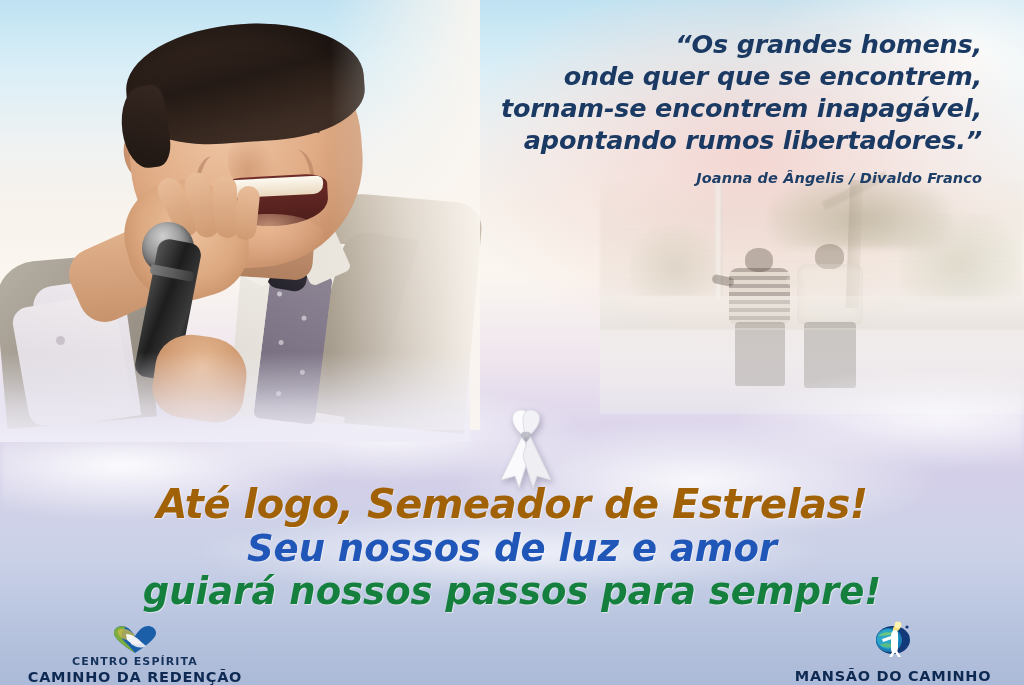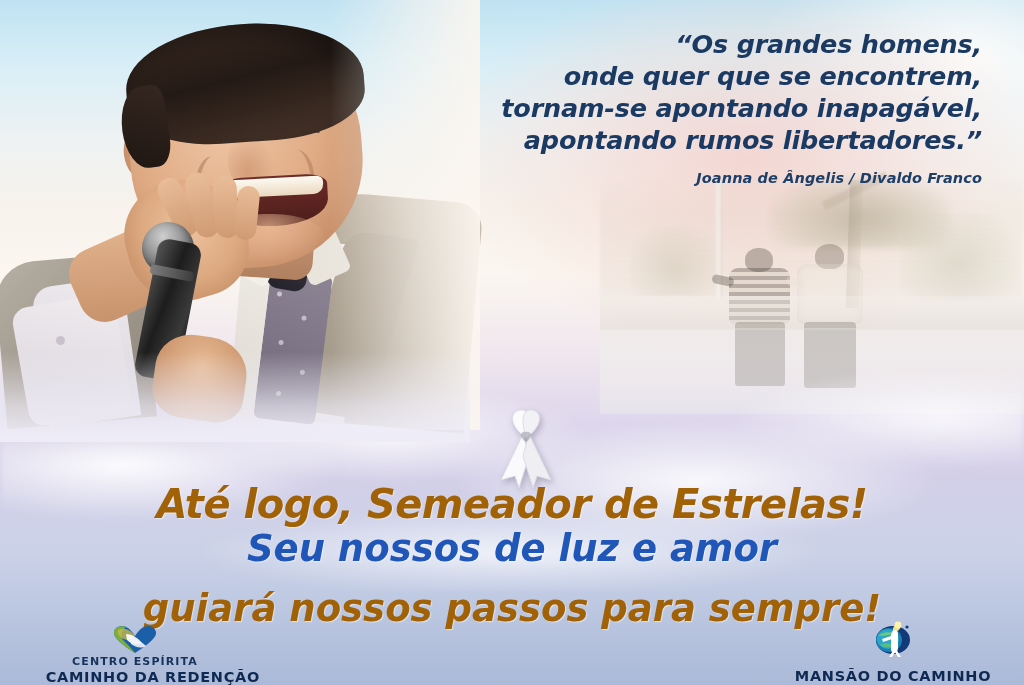--- a/index.html
+++ b/index.html
@@ -258,34 +258,34 @@
     position:absolute; left:0; right:0; top:484px;
     text-align:center;
     font-family:"DejaVu Sans", sans-serif;
     font-weight:bold; font-style:italic;
     line-height:1.02;
   }
   .hl1{ display:block; font-size:40px; color:#a16207; letter-spacing:-.5px;
         text-shadow:1px 1px 1px rgba(255,255,255,.5); }
   .hl2{ display:block; font-size:37px; color:#2156b9; margin-top:5px;
         text-shadow:1px 1px 1px rgba(255,255,255,.5); }
-  .hl3{ display:block; font-size:37px; color:#a16207; margin-top:22px;
+  .hl3{ display:block; font-size:37px; color:#15803d; margin-top:5px;
         text-shadow:1px 1px 1px rgba(255,255,255,.5); }
 
   
   .logo-left{ position:absolute; left:10px; top:624px; width:250px; text-align:center; }
   .logo-right{ position:absolute; right:6px; top:618px; width:250px; text-align:center; }
   .logo-mark{ display:block; margin:0 auto; }
   .logo-txt1{
     display:block; font-family:"DejaVu Sans", sans-serif; font-weight:bold;
     font-size:11px; letter-spacing:1.1px; color:#16335c; margin-top:1px;
   }
   .logo-txt2{
     display:block; font-family:"DejaVu Sans", sans-serif; font-weight:bold;
-    font-size:14.5px; letter-spacing:.7px; color:#0f2a52; margin-top:1px;text-align:right;
+    font-size:14.5px; letter-spacing:.7px; color:#0f2a52; margin-top:1px;
   }
   .logo-txt-r{
     display:block; font-family:"DejaVu Sans", sans-serif; font-weight:bold;
     font-size:14.5px; letter-spacing:.7px; color:#0f2a52; margin-top:10px;
   }
 </style>
 </head>
 <body>
 
 <div id="poster">
@@ -360,21 +360,21 @@
     <div class="mic-ring"></div>
     <div class="hand2"></div>
 
     <div class="portrait-fade"></div>
     <div class="portrait-fade-b"></div>
   </div>
 
   <div class="quote">
     <span class="quote-line">“Os grandes homens,</span>
     <span class="quote-line">onde quer que se encontrem,</span>
-    <span class="quote-line">tornam-se apontando inapagável,</span>
+    <span class="quote-line">tornam-se encontrem inapagável,</span>
     <span class="quote-line">apontando rumos libertadores.”</span>
   </div>
   <div class="quote-attrib">Joanna de Ângelis / Divaldo Franco</div>
 
   <svg class="ribbon" viewBox="0 0 66 82">
     <path d="M33 30 C14 16 18 3 27 2 C37 1 38 13 33 30 Z" fill="#fbfbfd" stroke="#dcdce4" stroke-width="1"></path>
     <path d="M33 30 C52 16 48 3 39 2 C29 1 28 13 33 30 Z" fill="#f2f2f6" stroke="#dcdce4" stroke-width="1"></path>
     <path d="M30 26 L8 72 L22 68 L26 80 L36 48 Z" fill="#fafafc" stroke="#dcdce4" stroke-width="1"></path>
     <path d="M36 26 L58 72 L44 68 L40 80 L30 48 Z" fill="#eeeef3" stroke="#dcdce4" stroke-width="1"></path>
     <path d="M33 24 C27 22 26 30 33 34 C40 30 39 22 33 24 Z" fill="#9a9aa8" opacity=".55"></path>

